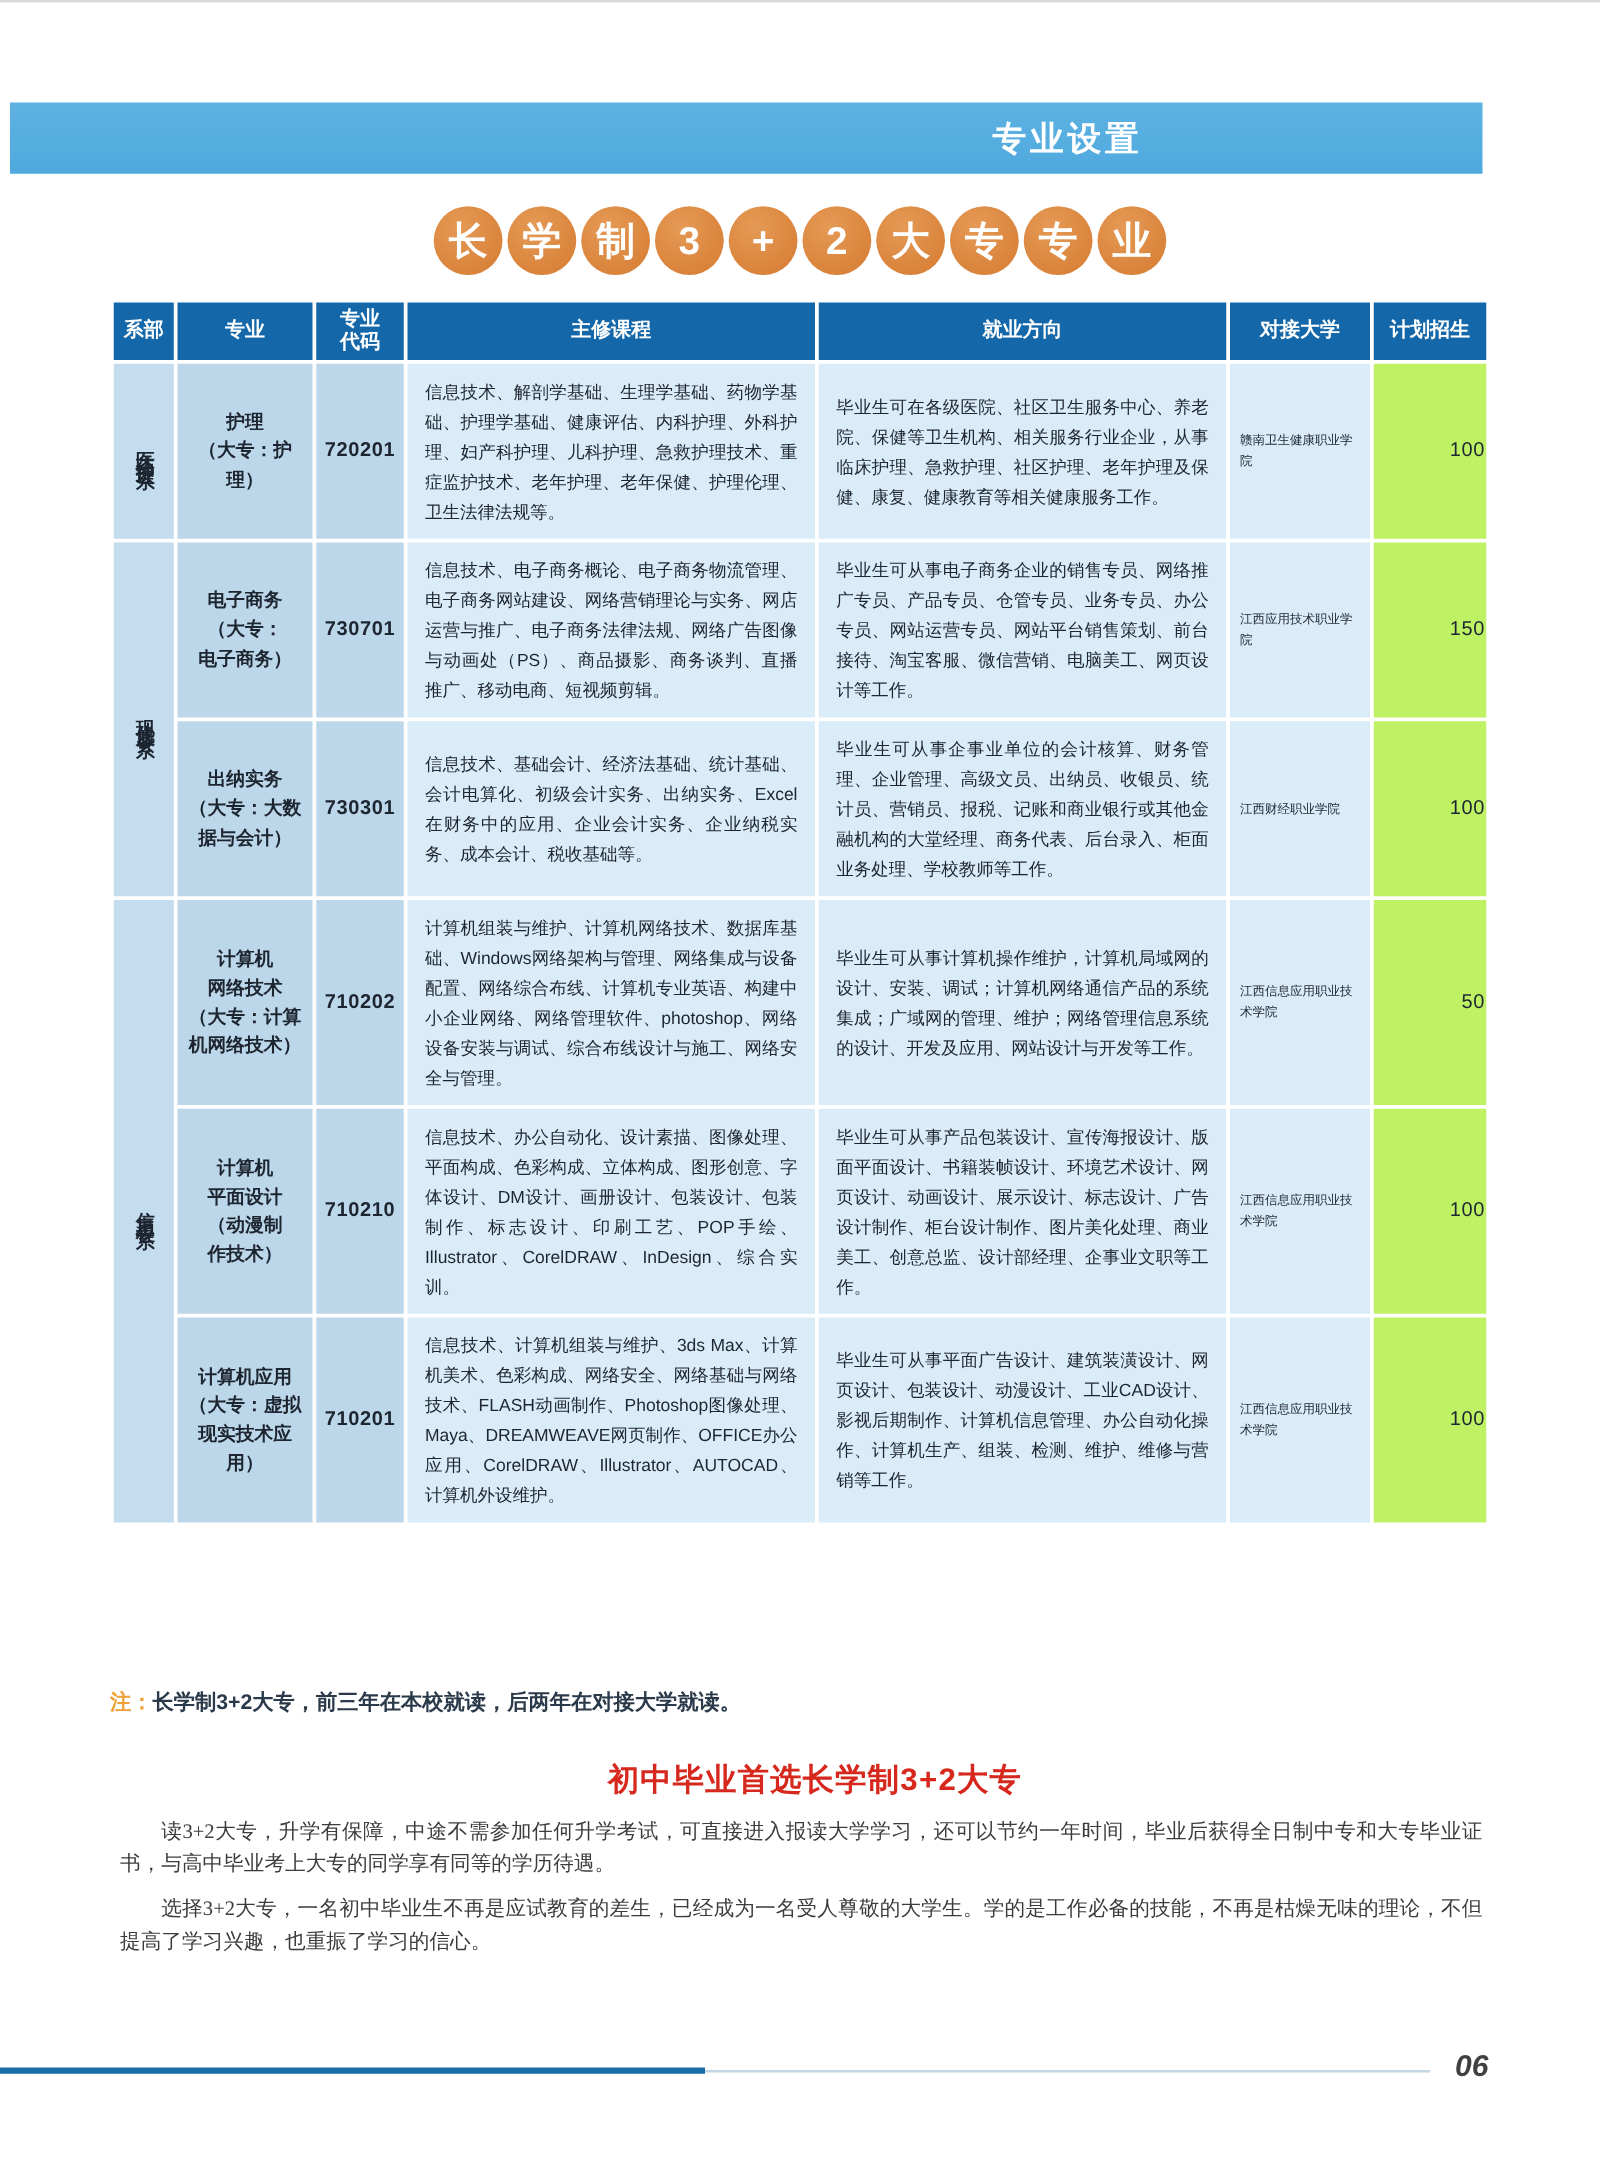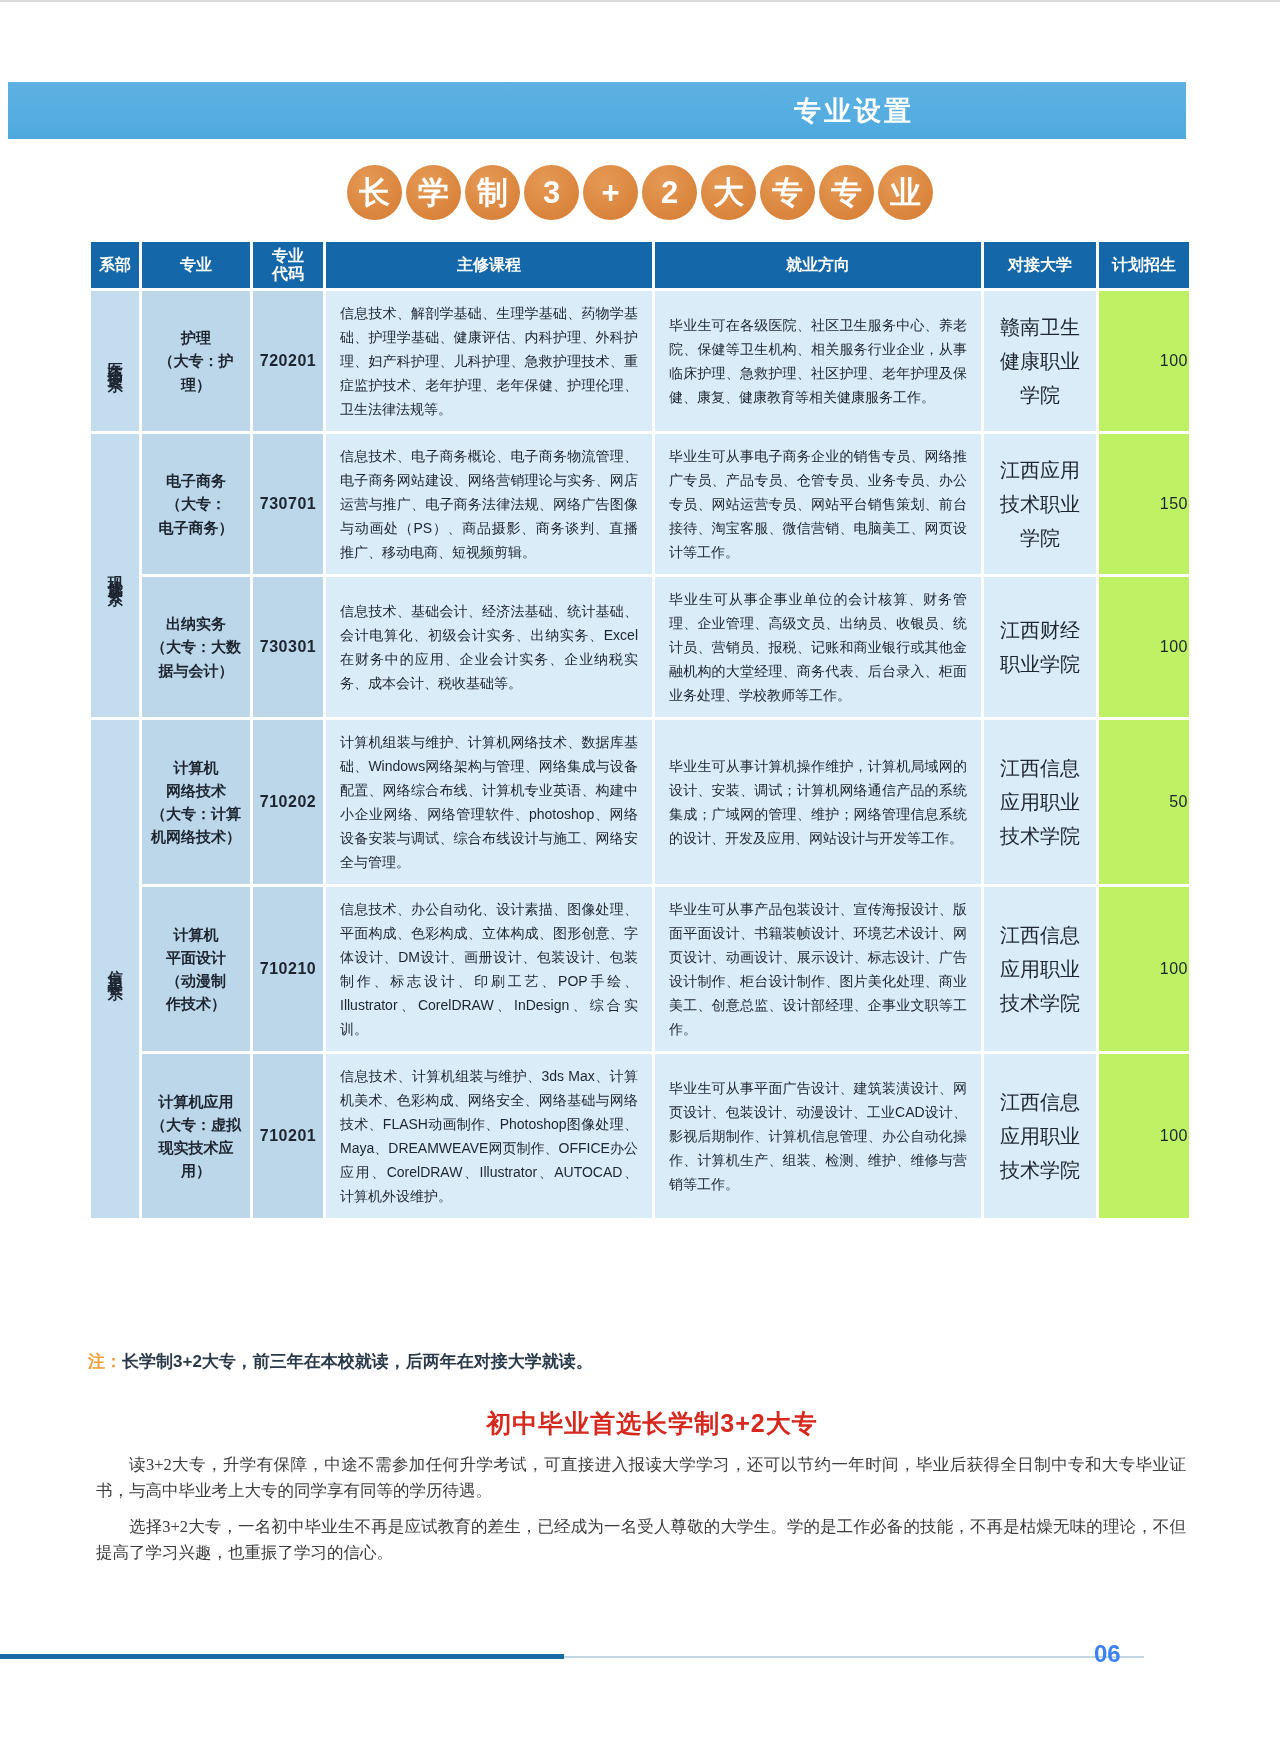--- a/index.html
+++ b/index.html
@@ -77,21 +77,21 @@
     margin-left:24px;
   }
   td.courses,td.jobs{
     background:#d9ecf8;
     font-size:14px;line-height:24px;
     text-align:justify;text-justify:inter-ideograph;
     padding:10px 14px;color:#2a3340;
   }
   td.univ{
     background:#d9ecf8;
-    text-align:center;font-size:20px;line-height:1.7;color:#2a3340;
+    font-size:10px;line-height:1.7;color:#2a3340;
     padding:4px 8px;
   }
   td.quota{
     background:#bef264;
     text-align:right;font-size:16px;color:#2a3340;
     letter-spacing:0.5px;
   }
   
   .note{
     position:absolute;left:88px;top:1348px;width:1104px;
@@ -110,22 +110,22 @@
   }
   .paras p{margin:10px;text-indent:2em;text-align:justify;}
   
   .footer-rule-dark{
     position:absolute;left:0;top:1652px;width:564px;height:5px;background:#1a6ca7;
   }
   .footer-rule-light{
     position:absolute;left:564px;top:1654px;width:580px;height:2px;background:#c2d6e4;
   }
   .page-num{
-    position:absolute;left:1094px;top:1638px;
-    font-size:24px;font-weight:bold;color:#3b82f6;
+    position:absolute;left:1164px;top:1638px;
+    font-size:24px;font-weight:bold;color:#404040;font-style:italic;
   }
 </style>
 </head>
 <body>
 
 <div class="page">
 
   <div class="band">
     <span class="band-title">专业设置</span>
   </div>

